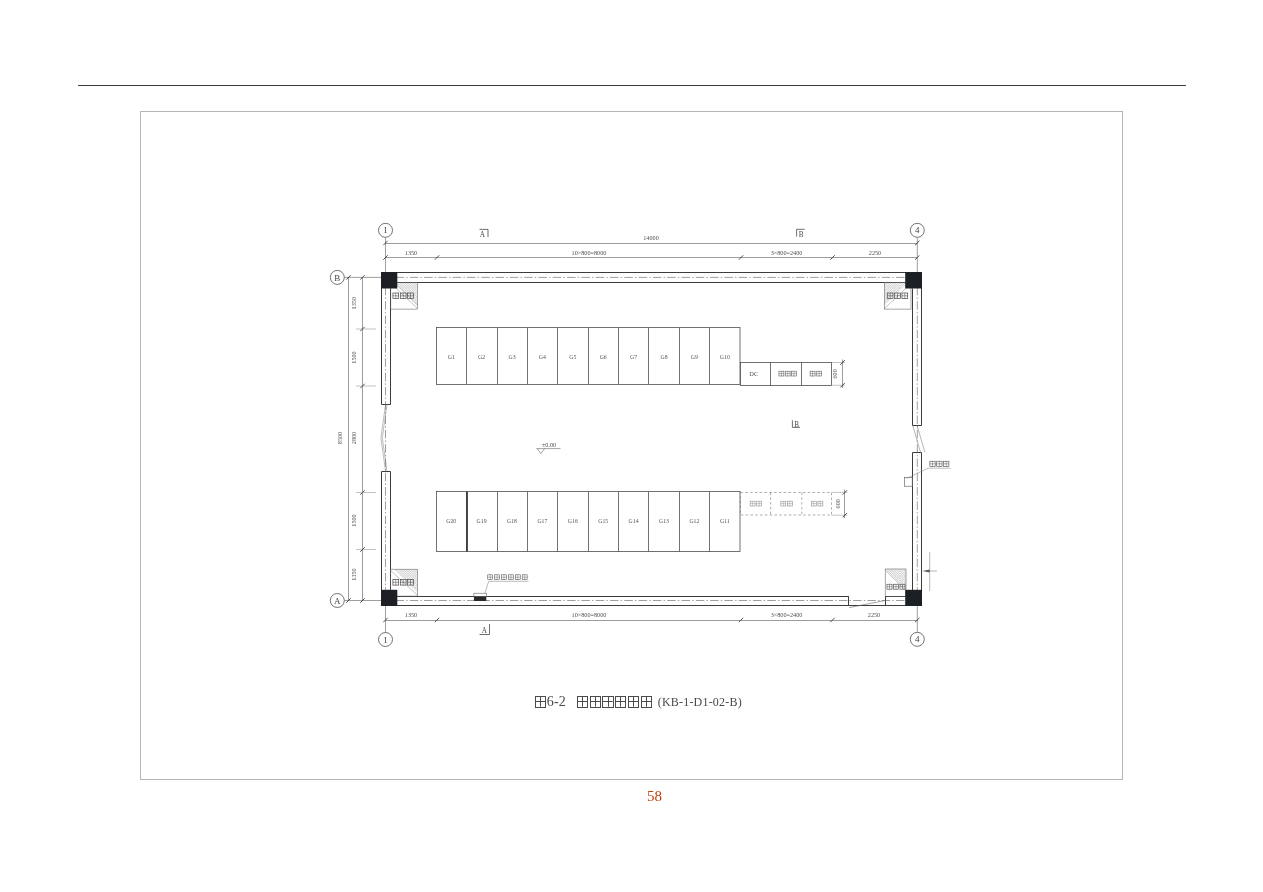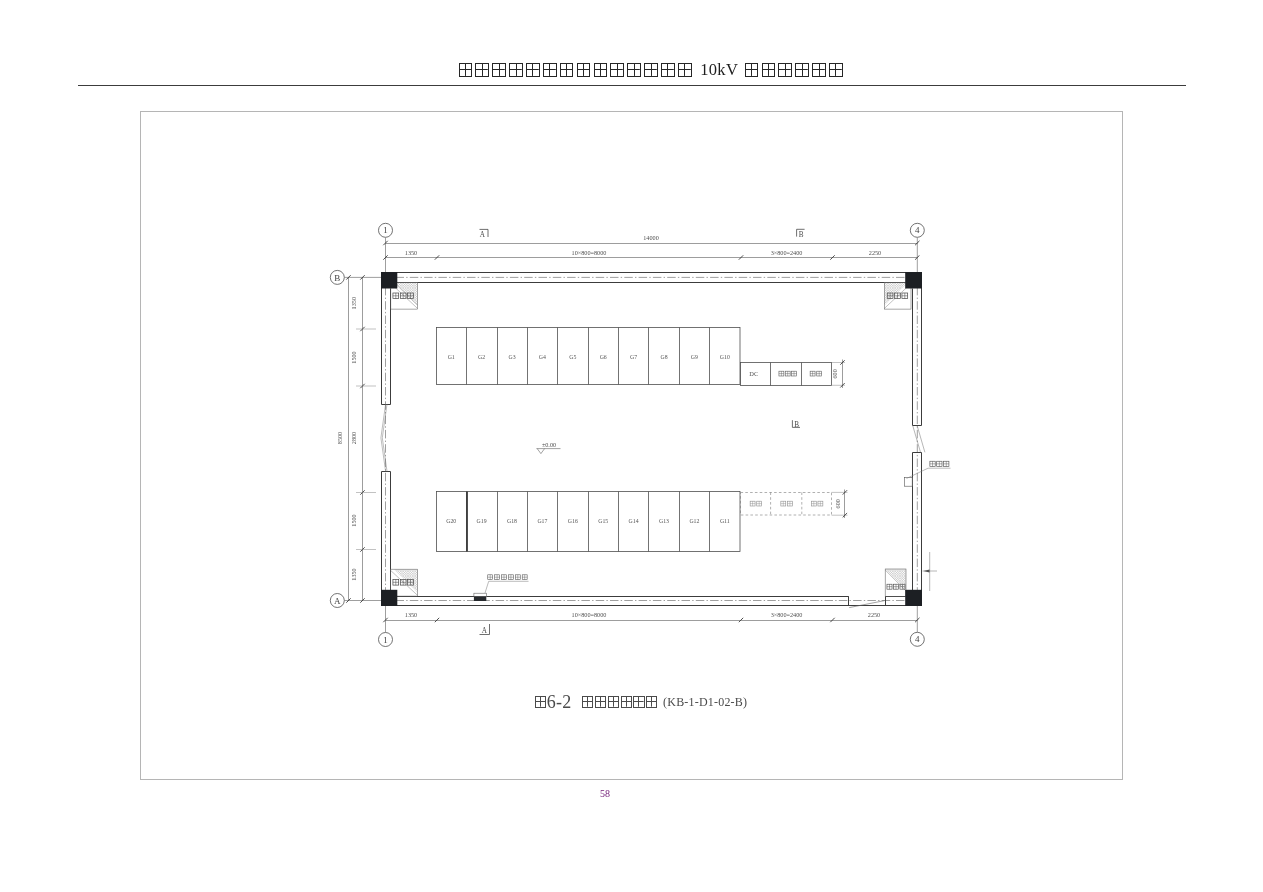--- a/index.html
+++ b/index.html
@@ -4,45 +4,20 @@
 html,body{margin:0;padding:0;background:#fff}
 #page{position:relative;width:1263px;height:892px;overflow:hidden;font-family:"Liberation Serif",serif}
 i.hg,i.cg{display:inline-block;box-sizing:border-box;border:1px solid #262626;
 background:linear-gradient(#262626,#262626) 50% 50%/100% 1px no-repeat,linear-gradient(#262626,#262626) 50% 50%/1px 100% no-repeat;}
 i.hg{width:13.6px;height:13.8px;margin:0 1.7px 0 1.6px}
 i.cg{width:11.2px;height:11.4px;margin:0 0.8px;border-color:#4b4b4b;
 background:linear-gradient(#4b4b4b,#4b4b4b) 50% 50%/100% 1px no-repeat,linear-gradient(#4b4b4b,#4b4b4b) 50% 50%/1px 100% no-repeat}
 </style></head><body>
 <div id="page">
 
-<div style="position:absolute;left:457px;top:61px;height:18px;display:flex;align-items:center;white-space:nowrap">
-      <i class="hg"></i>
-      <i class="hg"></i>
-      <i class="hg"></i>
-      <i class="hg"></i>
-      <i class="hg"></i>
-      <i class="hg"></i>
-      <i class="hg"></i>
-      <i class="hg"></i>
-      <i class="hg"></i>
-      <i class="hg"></i>
-      <i class="hg"></i>
-      <i class="hg"></i>
-      <i class="hg"></i>
-      <i class="hg"></i>
-      <span style="display:inline-block;width:7px"></span>
-      <span style="font-size:16.5px;color:#1d1d1d;letter-spacing:0.3px">10kV</span>
-      <span style="display:inline-block;width:5px"></span>
-      <i class="hg"></i>
-      <i class="hg"></i>
-      <i class="hg"></i>
-      <i class="hg"></i>
-      <i class="hg"></i>
-      <i class="hg"></i>
-    </div>
 
 <div style="position:absolute;left:78px;top:85px;width:1108px;height:1.2px;background:#3c3c3c"></div>
 
 <div style="position:absolute;left:140px;top:111px;width:983px;height:669px;border:1px solid #b5b5b5;box-sizing:border-box"></div>
 <svg width="1263" height="892" viewBox="0 0 1263 892" style="position:absolute;left:0;top:0">
       <defs>
 <g id="cj" fill="none">
           <rect x="0.09" y="0.10" width="0.82" height="0.80" stroke-width="0.10"></rect>
           <path d="M0.09 0.50H0.91M0.50 0.10V0.90" stroke-width="0.075"></path>
         </g>
@@ -397,25 +372,25 @@
 
 <circle cx="385.5" cy="639.5" r="7" fill="#fff" stroke="#4f4f4f" stroke-width="0.8"></circle>
       <text x="385.5" y="642.6" text-anchor="middle" style="font-family:'Liberation Serif',serif;font-size:9px;fill:#3f3f3f">1</text>
 
 <circle cx="917.3" cy="639.3" r="7" fill="#fff" stroke="#4f4f4f" stroke-width="0.8"></circle>
       <text x="917.3" y="642.4" text-anchor="middle" style="font-family:'Liberation Serif',serif;font-size:9px;fill:#3f3f3f">4</text>
     </svg>
 
 <div style="position:absolute;left:534px;top:695px;height:14px;display:flex;align-items:center;white-space:nowrap;color:#4a4a4a">
       <i class="cg"></i>
-      <span style="font-size:18px;letter-spacing:0.2px">6-2</span>
+      <span style="font-size:14px;letter-spacing:0.2px">6-2</span>
       <span style="display:inline-block;width:10px"></span>
       <i class="cg"></i>
       <i class="cg"></i>
       <i class="cg"></i>
       <i class="cg"></i>
       <i class="cg"></i>
       <i class="cg"></i>
       <span style="display:inline-block;width:5px"></span>
       <span style="font-size:12px;letter-spacing:0.2px">(KB-1-D1-02-B)</span>
     </div>
 
-<div style="position:absolute;left:600px;top:788px;width:62px;text-align:left;font-size:10px;color:#701a75">58</div>
+<div style="position:absolute;left:600px;top:788px;width:62px;text-align:right;font-size:15px;color:#c2410c">58</div>
 </div>
 </body></html>

